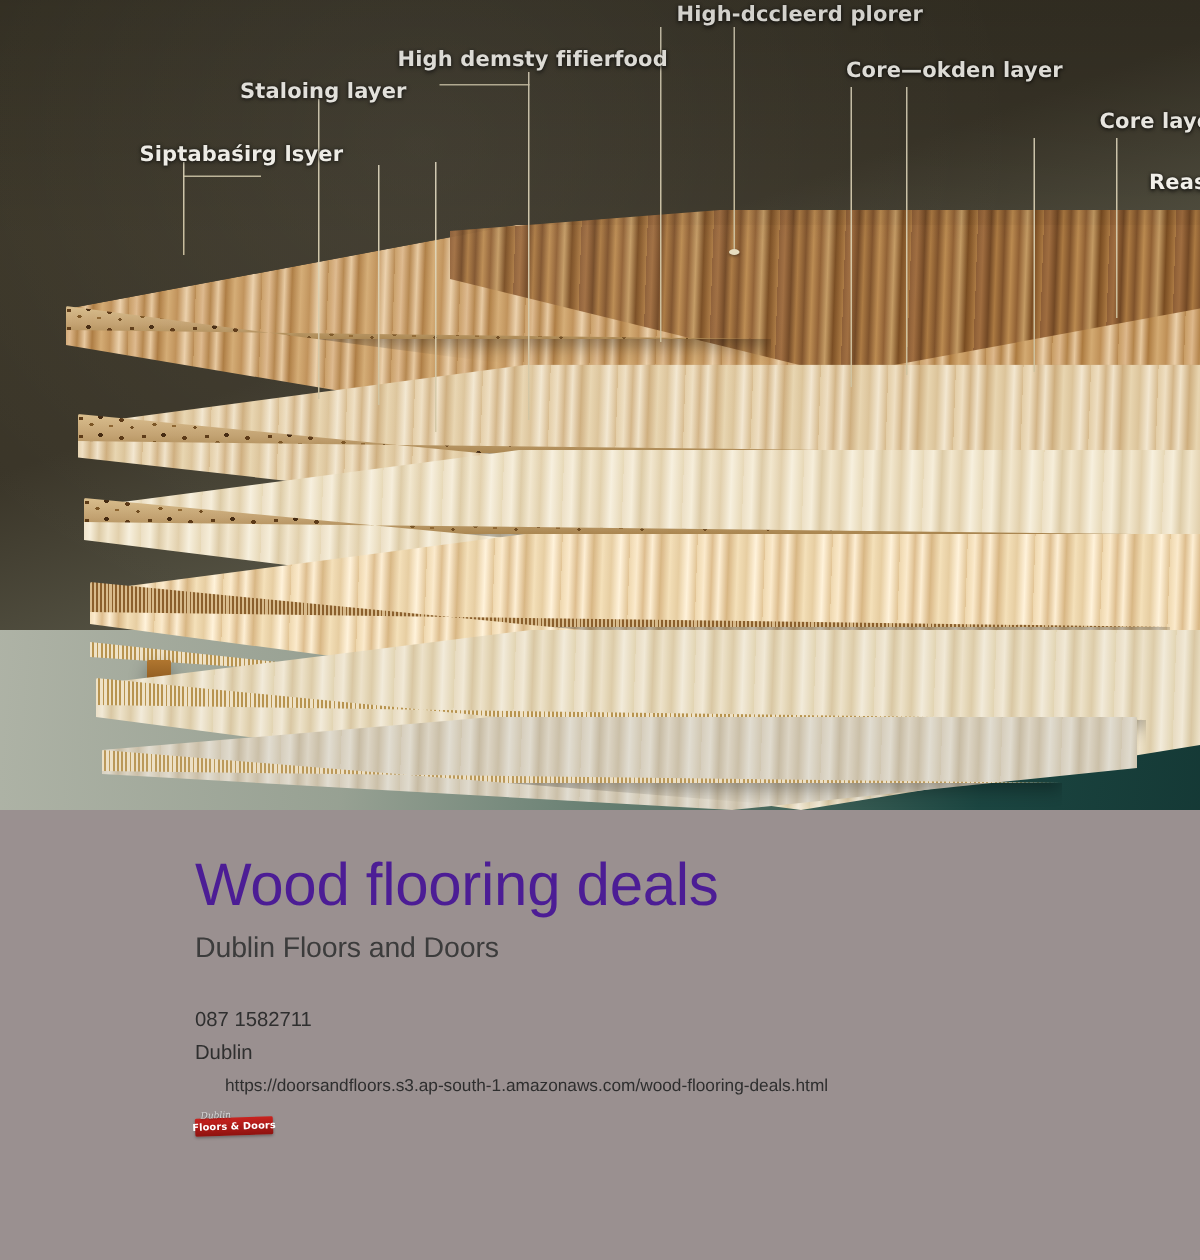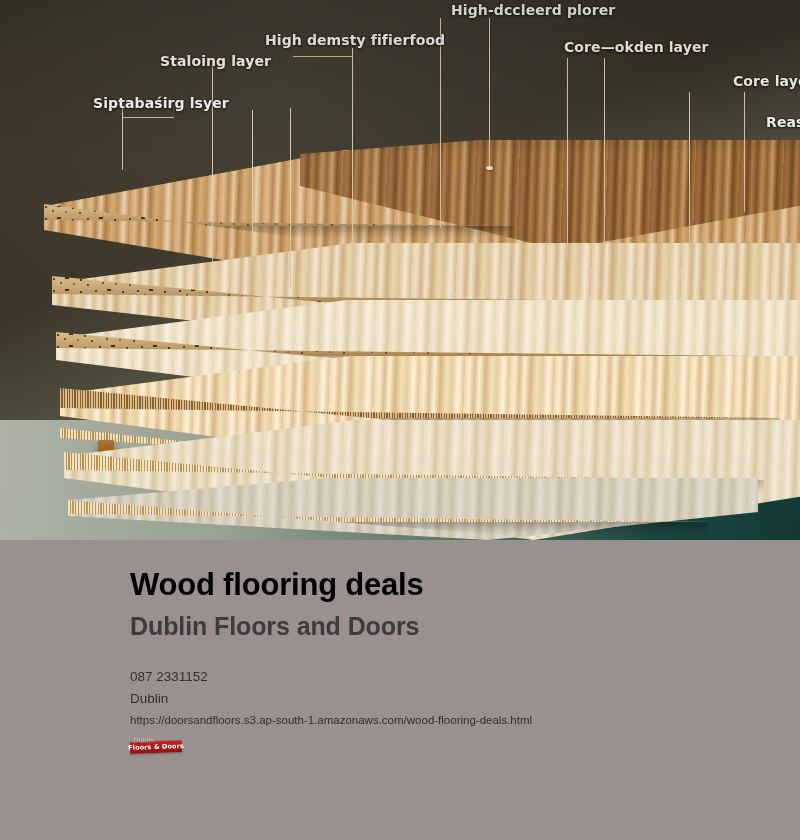--- a/index.html
+++ b/index.html
@@ -121,34 +121,34 @@
     font-family:"DejaVu Sans", sans-serif;
   }
 
   
   .panel{
     position:absolute; left:0; top:540px; width:800px; height:300px;
     background:#9a9090;
   }
   .panel-inner{ padding:28px 0 0 130px; }
   .title{
-    font-size:31px; font-weight:700; color:#000000;
+    font-size:40px; font-weight:400; color:#4c1d95;
     line-height:1.12; letter-spacing:-.2px;
   }
   .subtitle{
-    font-size:25px; font-weight:700; color:#3c3c3c;
+    font-size:19px; font-weight:400; color:#3c3c3c;
     margin-top:9px; letter-spacing:-.1px;
   }
   .contact{ margin-top:25px; }
   .contact-line{
     font-size:13.5px; color:#2f2f2f; line-height:1.62;
     letter-spacing:0;
   }
   .url{
-    font-size:11.5px; color:#2e2e2e; margin-top:5px; letter-spacing:0;
+    font-size:11.5px; color:#2e2e2e; margin-top:5px; letter-spacing:0;margin-left:20px;
   }
   .logo{
     margin-top:12px;
     position:relative;
     width:52px; height:16px;
     transform:rotate(-2deg);
   }
   .logo-plate{
     position:absolute; left:0; top:3px; width:52px; height:12px;
     background:linear-gradient(180deg,#c9231f,#8e120f);
@@ -262,21 +262,21 @@
 
     <div class="hero-vig"></div>
   </div>
 
   <div class="panel">
     <div class="panel-inner">
       <h1 class="title">Wood flooring deals</h1>
       <h2 class="subtitle">Dublin Floors and Doors</h2>
 
       <div class="contact">
-        <div class="contact-line">087 2331152</div>
+        <div class="contact-line">087 1582711</div>
         <div class="contact-line">Dublin</div>
       </div>
 
       <div class="url">https://doorsandfloors.s3.ap-south-1.amazonaws.com/wood-flooring-deals.html</div>
 
       <div class="logo">
         <div class="logo-plate"></div>
         <div class="logo-text">Floors &amp; Doors</div>
         <div class="logo-script">Dublin</div>
       </div>

